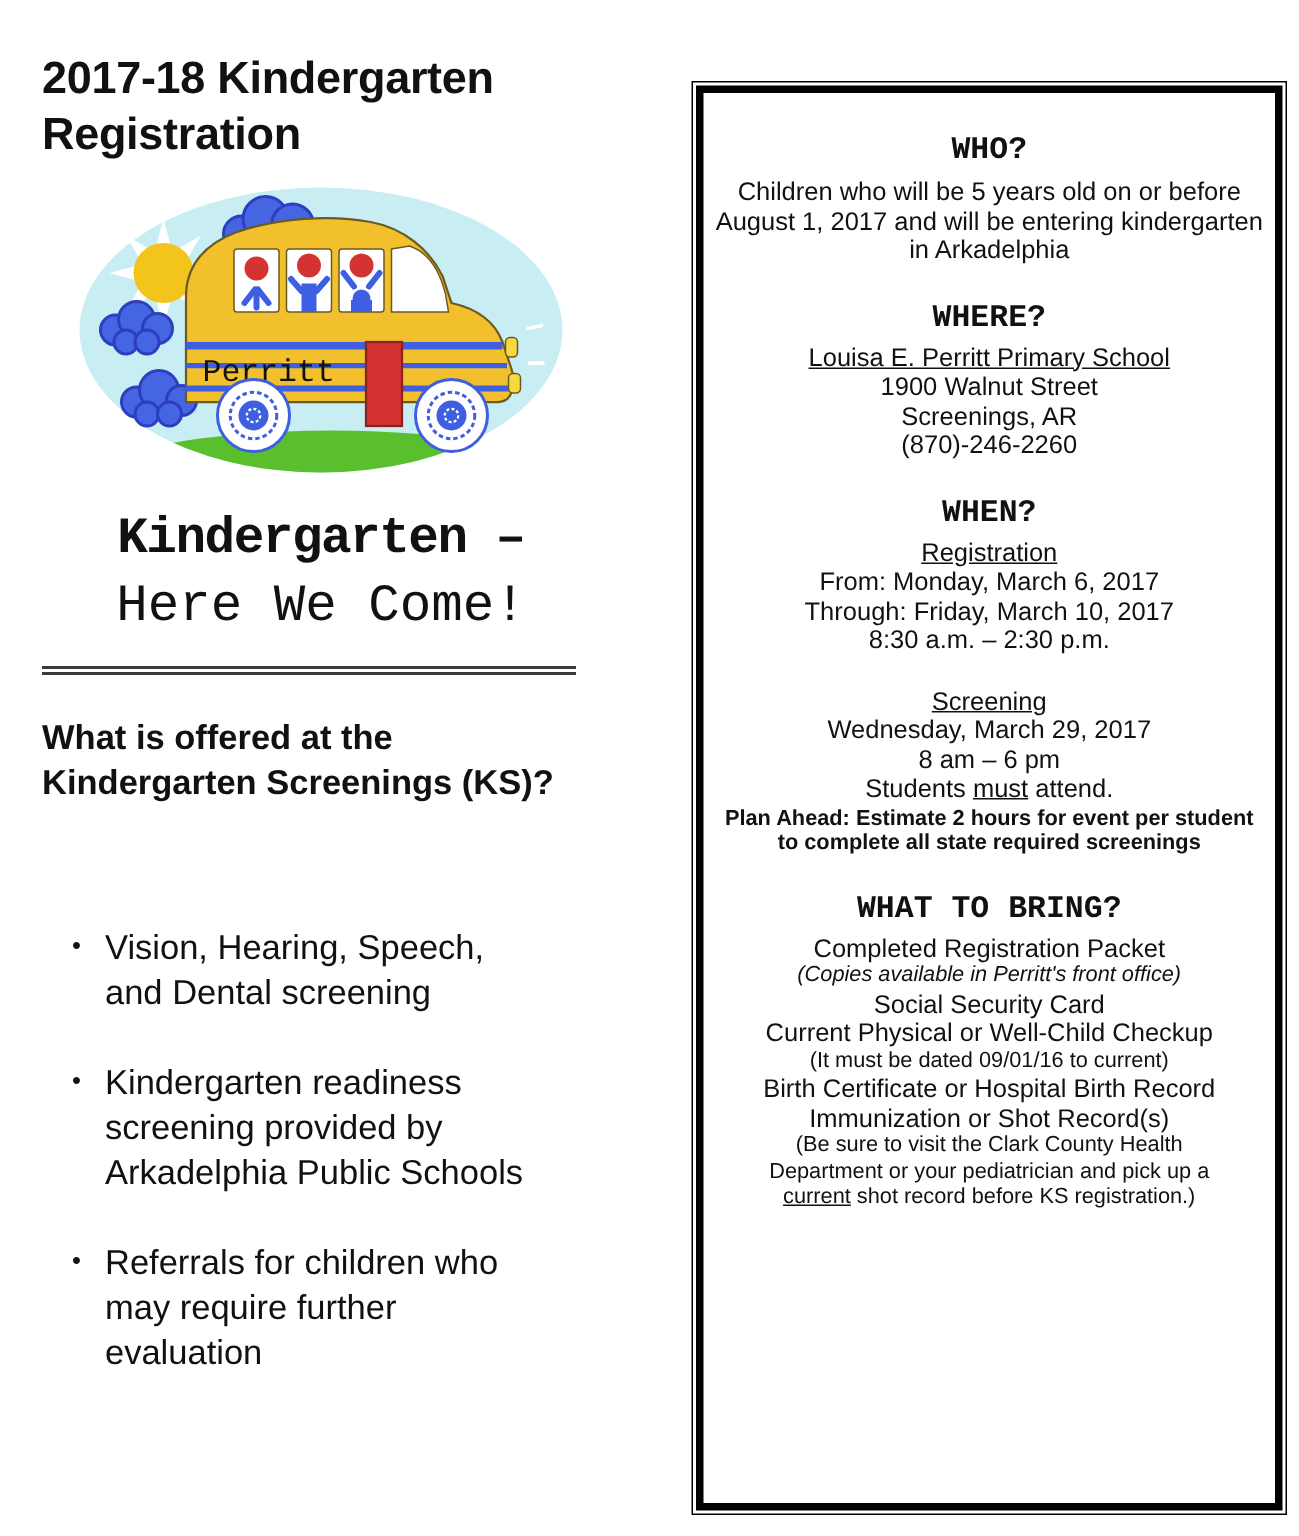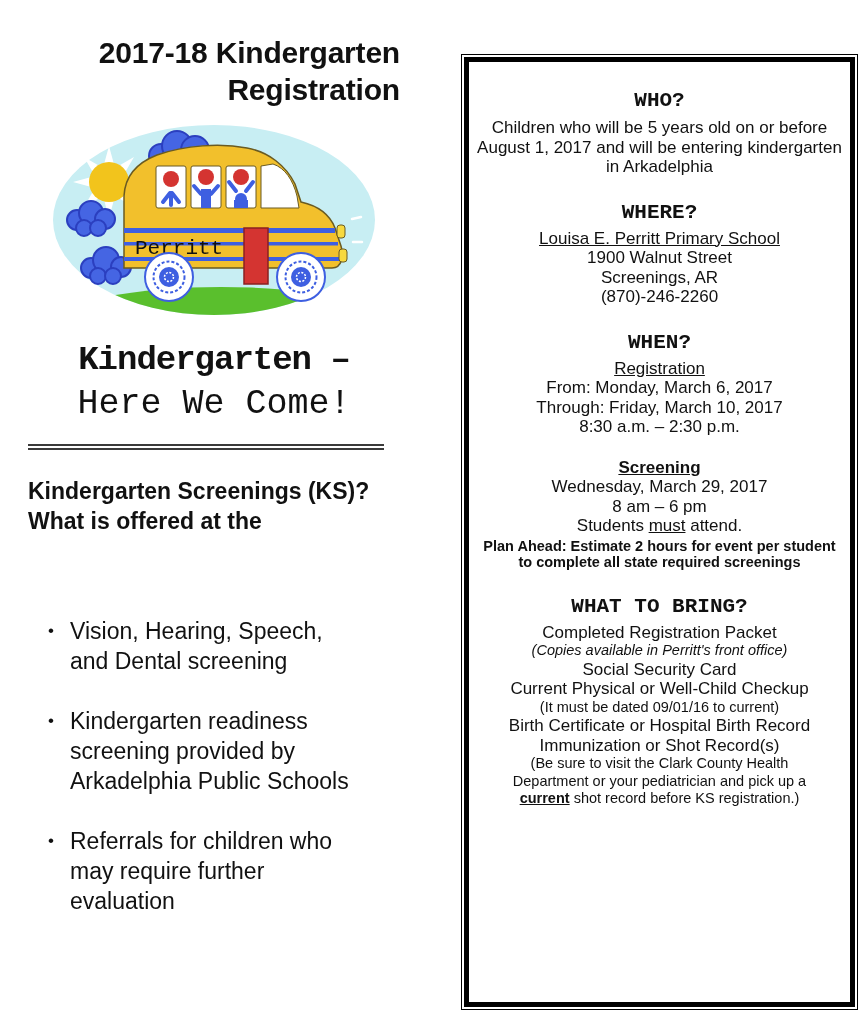--- a/index.html
+++ b/index.html
@@ -2,21 +2,21 @@
 <html><head>
 <meta charset="utf-8">
 <style>
   html,body{margin:0;padding:0;background:#fff;}
   .page{
     position:relative;width:866px;height:1024px;background:#fff;overflow:hidden;
     font-family:"Liberation Sans","DejaVu Sans",sans-serif;color:#111;
   }
   
   .left-col{position:absolute;left:28px;top:34px;width:372px;}
-  .title{font-size:30px;font-weight:bold;line-height:37px;text-align:right;letter-spacing:-0.2px;}
+  .title{font-size:30px;font-weight:bold;line-height:37px;text-align:left;letter-spacing:-0.2px;}
   .bus-wrap{margin:14px auto 0;width:330px;height:200px;}
   .slogan{margin-top:16px;text-align:center;font-family:"Liberation Mono","DejaVu Sans Mono",monospace;}
   .slogan-line1{font-size:34px;font-weight:bold;line-height:44px;letter-spacing:-1px;}
   .slogan-line2{font-size:35px;font-weight:normal;line-height:44px;}
   .divider{margin-top:18px;width:356px;height:2px;border-top:2px solid #3a3a3a;border-bottom:2px solid #3a3a3a;}
   .question{margin-top:26px;font-size:23px;font-weight:bold;line-height:30px;}
   .bullets{margin:80px 0 0 0;padding:0;list-style:none;}
   .bullets li{display:flex;margin:0 0 30px 20px;}
   .bullet-dot{width:22px;flex:0 0 22px;font-size:17px;line-height:30px;text-align:left;}
   .bullet-text{font-size:23px;line-height:30px;max-width:284px;}
@@ -29,21 +29,21 @@
     border:5px solid #000;height:100%;box-sizing:border-box;
     padding:26px 6px 0 6px;text-align:center;
   }
   .mono-heading{
     font-family:"Liberation Mono","DejaVu Sans Mono",monospace;
     font-weight:bold;font-size:21px;line-height:25px;margin-bottom:4px;
   }
   .b-line{font-size:17px;line-height:19.5px;}
   .b-note{font-size:14.5px;line-height:17.5px;}
   .italic{font-style:italic;}
-  .bold{font-weight:bold;}
+  .bold{font-weight:normal;}
   .underline{text-decoration:underline;}
   .section{margin-top:23px;}
   .section:first-child{margin-top:0;}
   .subsection{margin-top:21px;}
   .plan{font-size:14.5px;font-weight:bold;line-height:16.5px;margin-top:2px;}
   .note-wrap{max-width:336px;margin:0 auto;}
   .who-body{max-width:372px;margin:5px auto;}
   .bus-svg text{font-family:"Liberation Mono","DejaVu Sans Mono",monospace;font-size:21px;fill:#111;}
 </style>
 </head>
@@ -168,22 +168,22 @@
     </div>
 
     <div class="slogan">
       <div class="slogan-line1">Kindergarten –</div>
       <div class="slogan-line2">Here We Come!</div>
     </div>
 
     <div class="divider"></div>
 
     <div class="question">
+      <div>What is offered at the</div>
       <div>Kindergarten Screenings (KS)?</div>
-      <div>What is offered at the</div>
     </div>
 
     <ul class="bullets">
       <li>
         <span class="bullet-dot">•</span>
         <span class="bullet-text">Vision, Hearing, Speech, and Dental screening</span>
       </li>
       <li>
         <span class="bullet-dot">•</span>
         <span class="bullet-text">Kindergarten readiness screening provided by Arkadelphia Public Schools</span>

